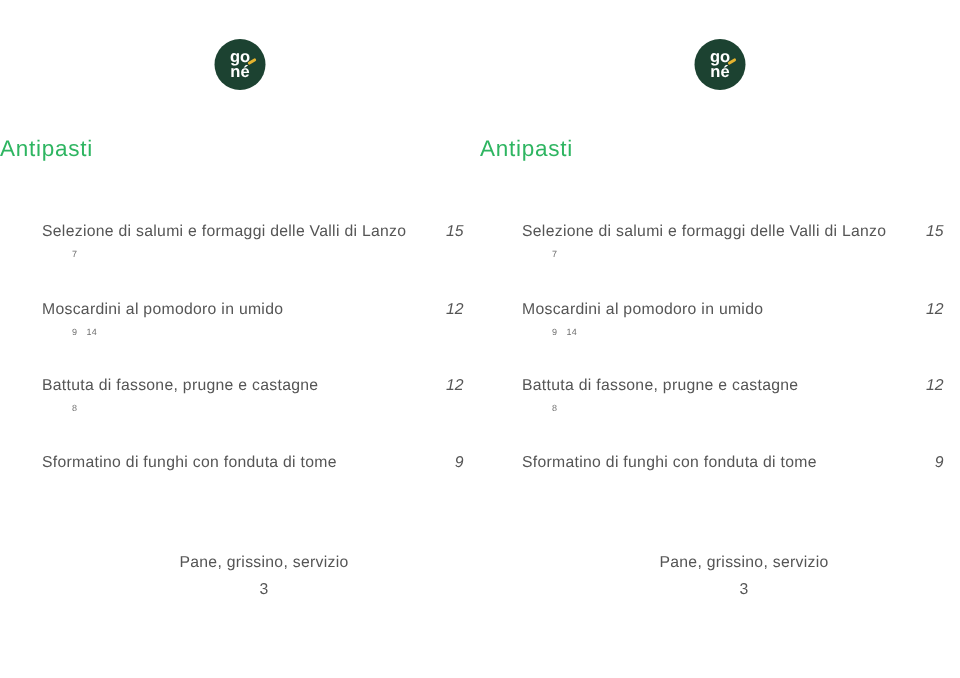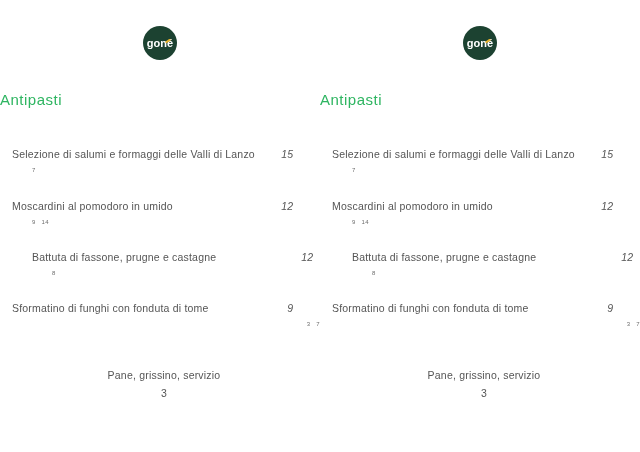--- a/index.html
+++ b/index.html
@@ -22,21 +22,21 @@
   }
   
   .logo {
     position: absolute;
     top: 26px; left: 50%;
     transform: translateX(-50%);
     width: 34px; height: 34px;
     border-radius: 50%;
     background: #1c4231;
     display: flex;
-    flex-direction: row;
+    flex-direction: column;
     align-items: center;
     justify-content: center;
   }
   .logo .logo-line {
     color: #ffffff;
     font-size: 11px;
     font-weight: bold;
     line-height: 10px;
     letter-spacing: 0px;
   }
@@ -55,26 +55,26 @@
     width: 100%;
     text-align: left;
     color: #2eb561;
     font-size: 15px;
     font-weight: 400;
     letter-spacing: 0.5px;
   }
   
   .menu-row {
     position: absolute;
-    left: 0;
+    left: 16px;
     width: 100%;
   }
   .row-1 { top: 147px; }
   .row-2 { top: 199px; }
-  .row-3 { top: 250px; margin-left: 20px; }
+  .row-3 { top: 250px; }
   .row-4 { top: 301px; text-align: right; }
   .item-line {
     position: relative;
     width: 100%;
     height: 14px;
   }
   .item-name {
     position: absolute;
     left: 12px;
     top: 0;
@@ -98,21 +98,21 @@
     margin-left: 32px;
     color: #6e6e6e;
     font-size: 6px;
     line-height: 8px;
     word-spacing: 4px;
     letter-spacing: 0.3px;
   }
   
   .footer {
     position: absolute;
-    top: 369px; left: 4px;
+    top: 369px; left: 16px;
     width: 100%;
     text-align: center;
     color: #555555;
   }
   .footer-note {
     font-size: 10.5px;
     line-height: 12px;
     letter-spacing: 0.2px;
   }
   .footer-price {

